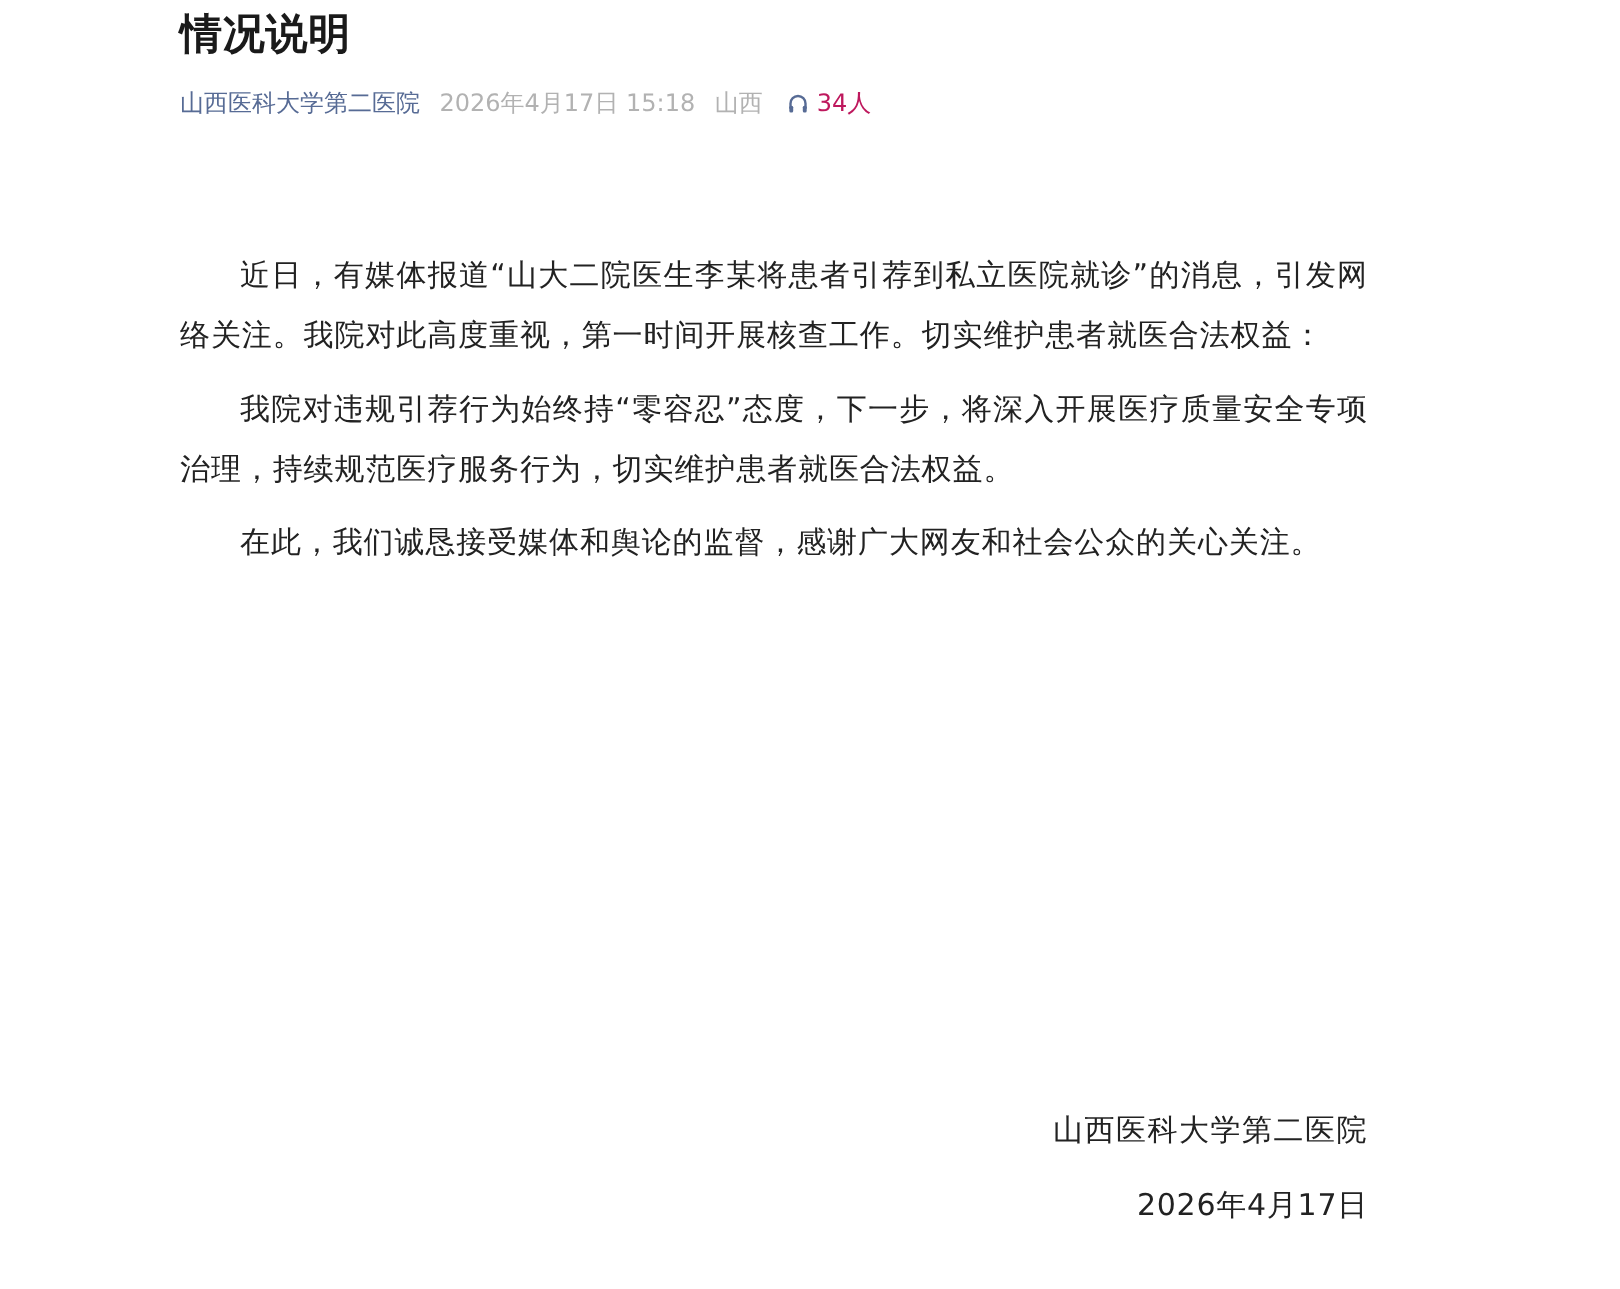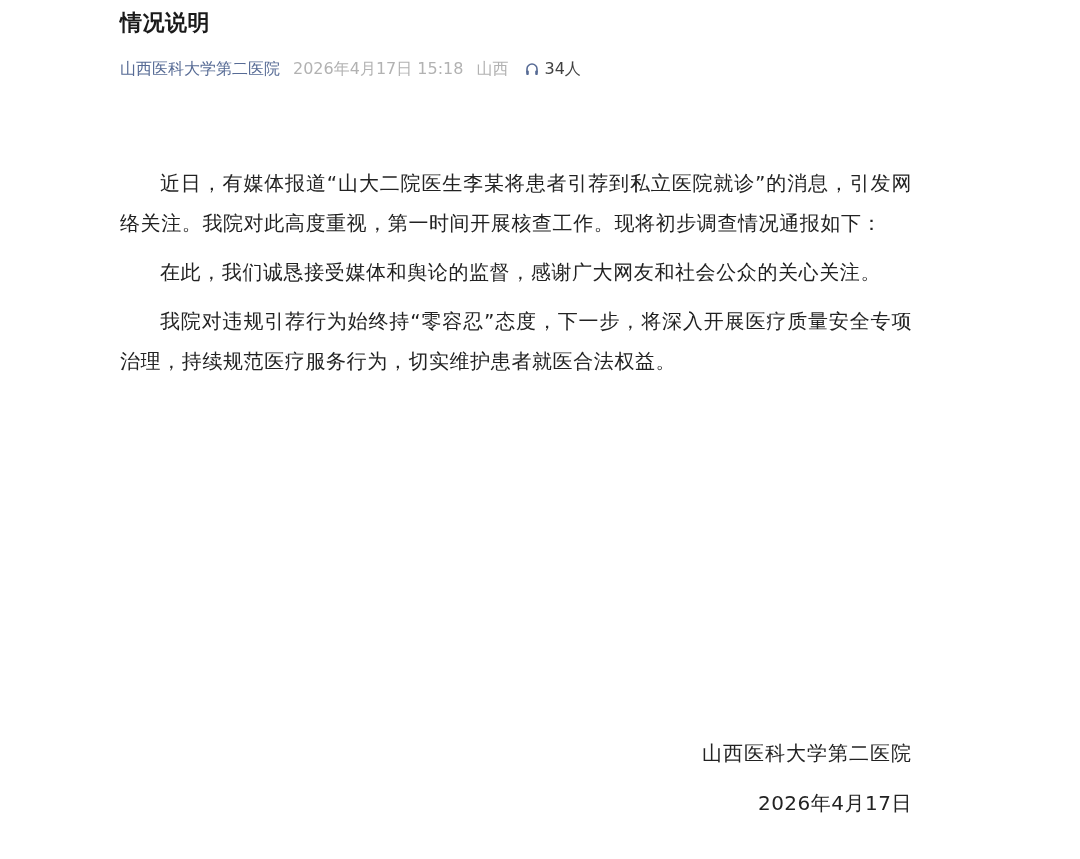--- a/index.html
+++ b/index.html
@@ -19,21 +19,21 @@
       position: absolute;
       left: 120px;
       top: 0;
       width: 792px;
     }
     .title {
       position: absolute;
       left: 0;
       top: 6px;
       margin: 0;
-      font-size: 22px;
+      font-size: 28px;
       font-weight: bold;
       color: #1a1a1a;
       line-height: 34px;
       letter-spacing: 0.5px;
     }
     .meta {
       position: absolute;
       left: 0;
       top: 58px;
       display: flex;
@@ -46,21 +46,21 @@
       color: #576b95;
       cursor: pointer;
     }
     .meta .time, .meta .region {
       color: #b2b2b2;
       margin-left: 13px;
     }
     .meta .listen {
       display: inline-flex;
       align-items: center;
-      color: #404040;
+      color: #be185d;
       margin-left: 16px;
     }
     .meta .listen svg {
       width: 16px;
       height: 16px;
       margin-right: 4px;
     }
     .body {
       position: absolute;
       left: 0;
@@ -110,22 +110,22 @@
       <svg viewBox="0 0 16 16" fill="none" stroke="#576b95" stroke-width="1.6" stroke-linecap="round">
         <path d="M3 11V8a5 5 0 0 1 10 0v3"></path>
         <rect x="2.2" y="9.5" width="2.6" height="4.5" rx="1" fill="#576b95" stroke="none"></rect>
         <rect x="11.2" y="9.5" width="2.6" height="4.5" rx="1" fill="#576b95" stroke="none"></rect>
       </svg>
       <span>34人</span>
     </span>
   </div>
 
   <div class="body">
-    <p>近日，有媒体报道“山大二院医生李某将患者引荐到私立医院就诊”的消息，引发网络关注。我院对此高度重视，第一时间开展核查工作。现将初步调查情况通报如下：</p>
+    <p>近日，有媒体报道“山大二院医生李某将患者引荐到私立医院就诊”的消息，引发网络关注。我院对此高度重视，第一时间开展核查工作。切实维护患者就医合法权益：</p>
+    <p>我院对违规引荐行为始终持“零容忍”态度，下一步，将深入开展医疗质量安全专项治理，持续规范医疗服务行为，切实维护患者就医合法权益。</p>
     <p>在此，我们诚恳接受媒体和舆论的监督，感谢广大网友和社会公众的关心关注。</p>
-    <p>我院对违规引荐行为始终持“零容忍”态度，下一步，将深入开展医疗质量安全专项治理，持续规范医疗服务行为，切实维护患者就医合法权益。</p>
   </div>
 
   <div class="sign">
     <span class="org">山西医科大学第二医院</span>
     <span class="date">2026年4月17日</span>
   </div>
 </div>
 
 </body></html>

